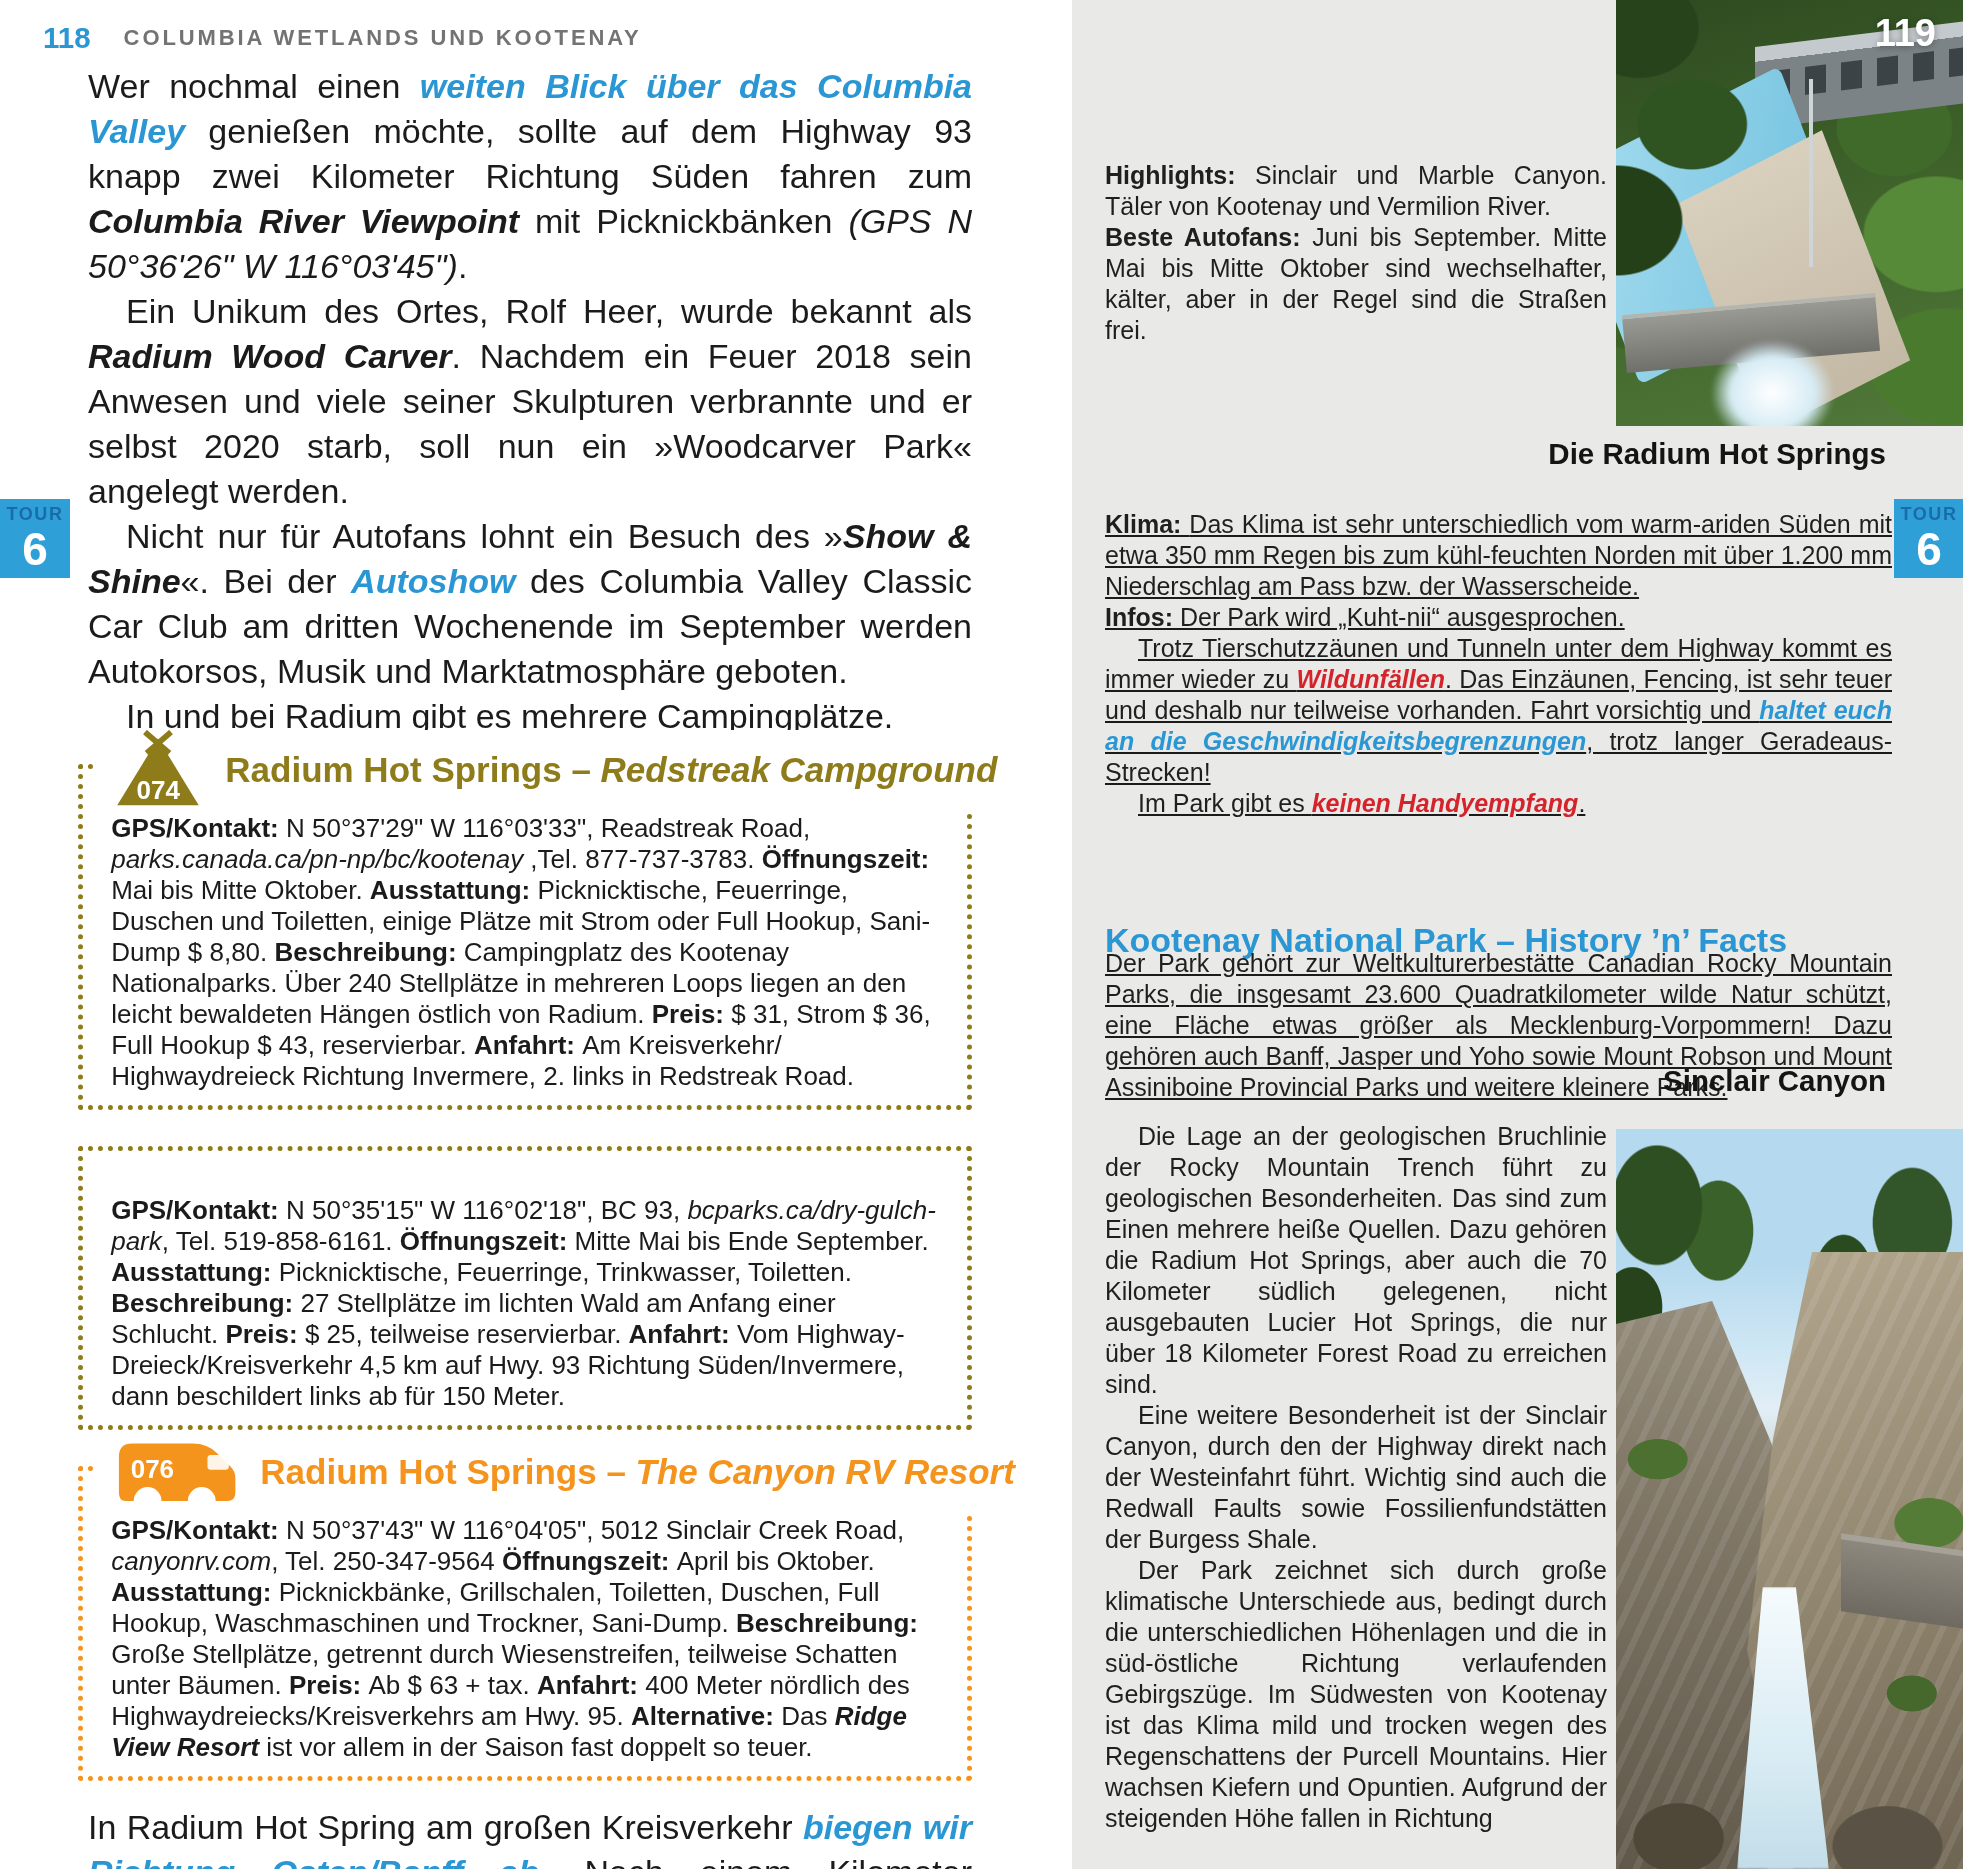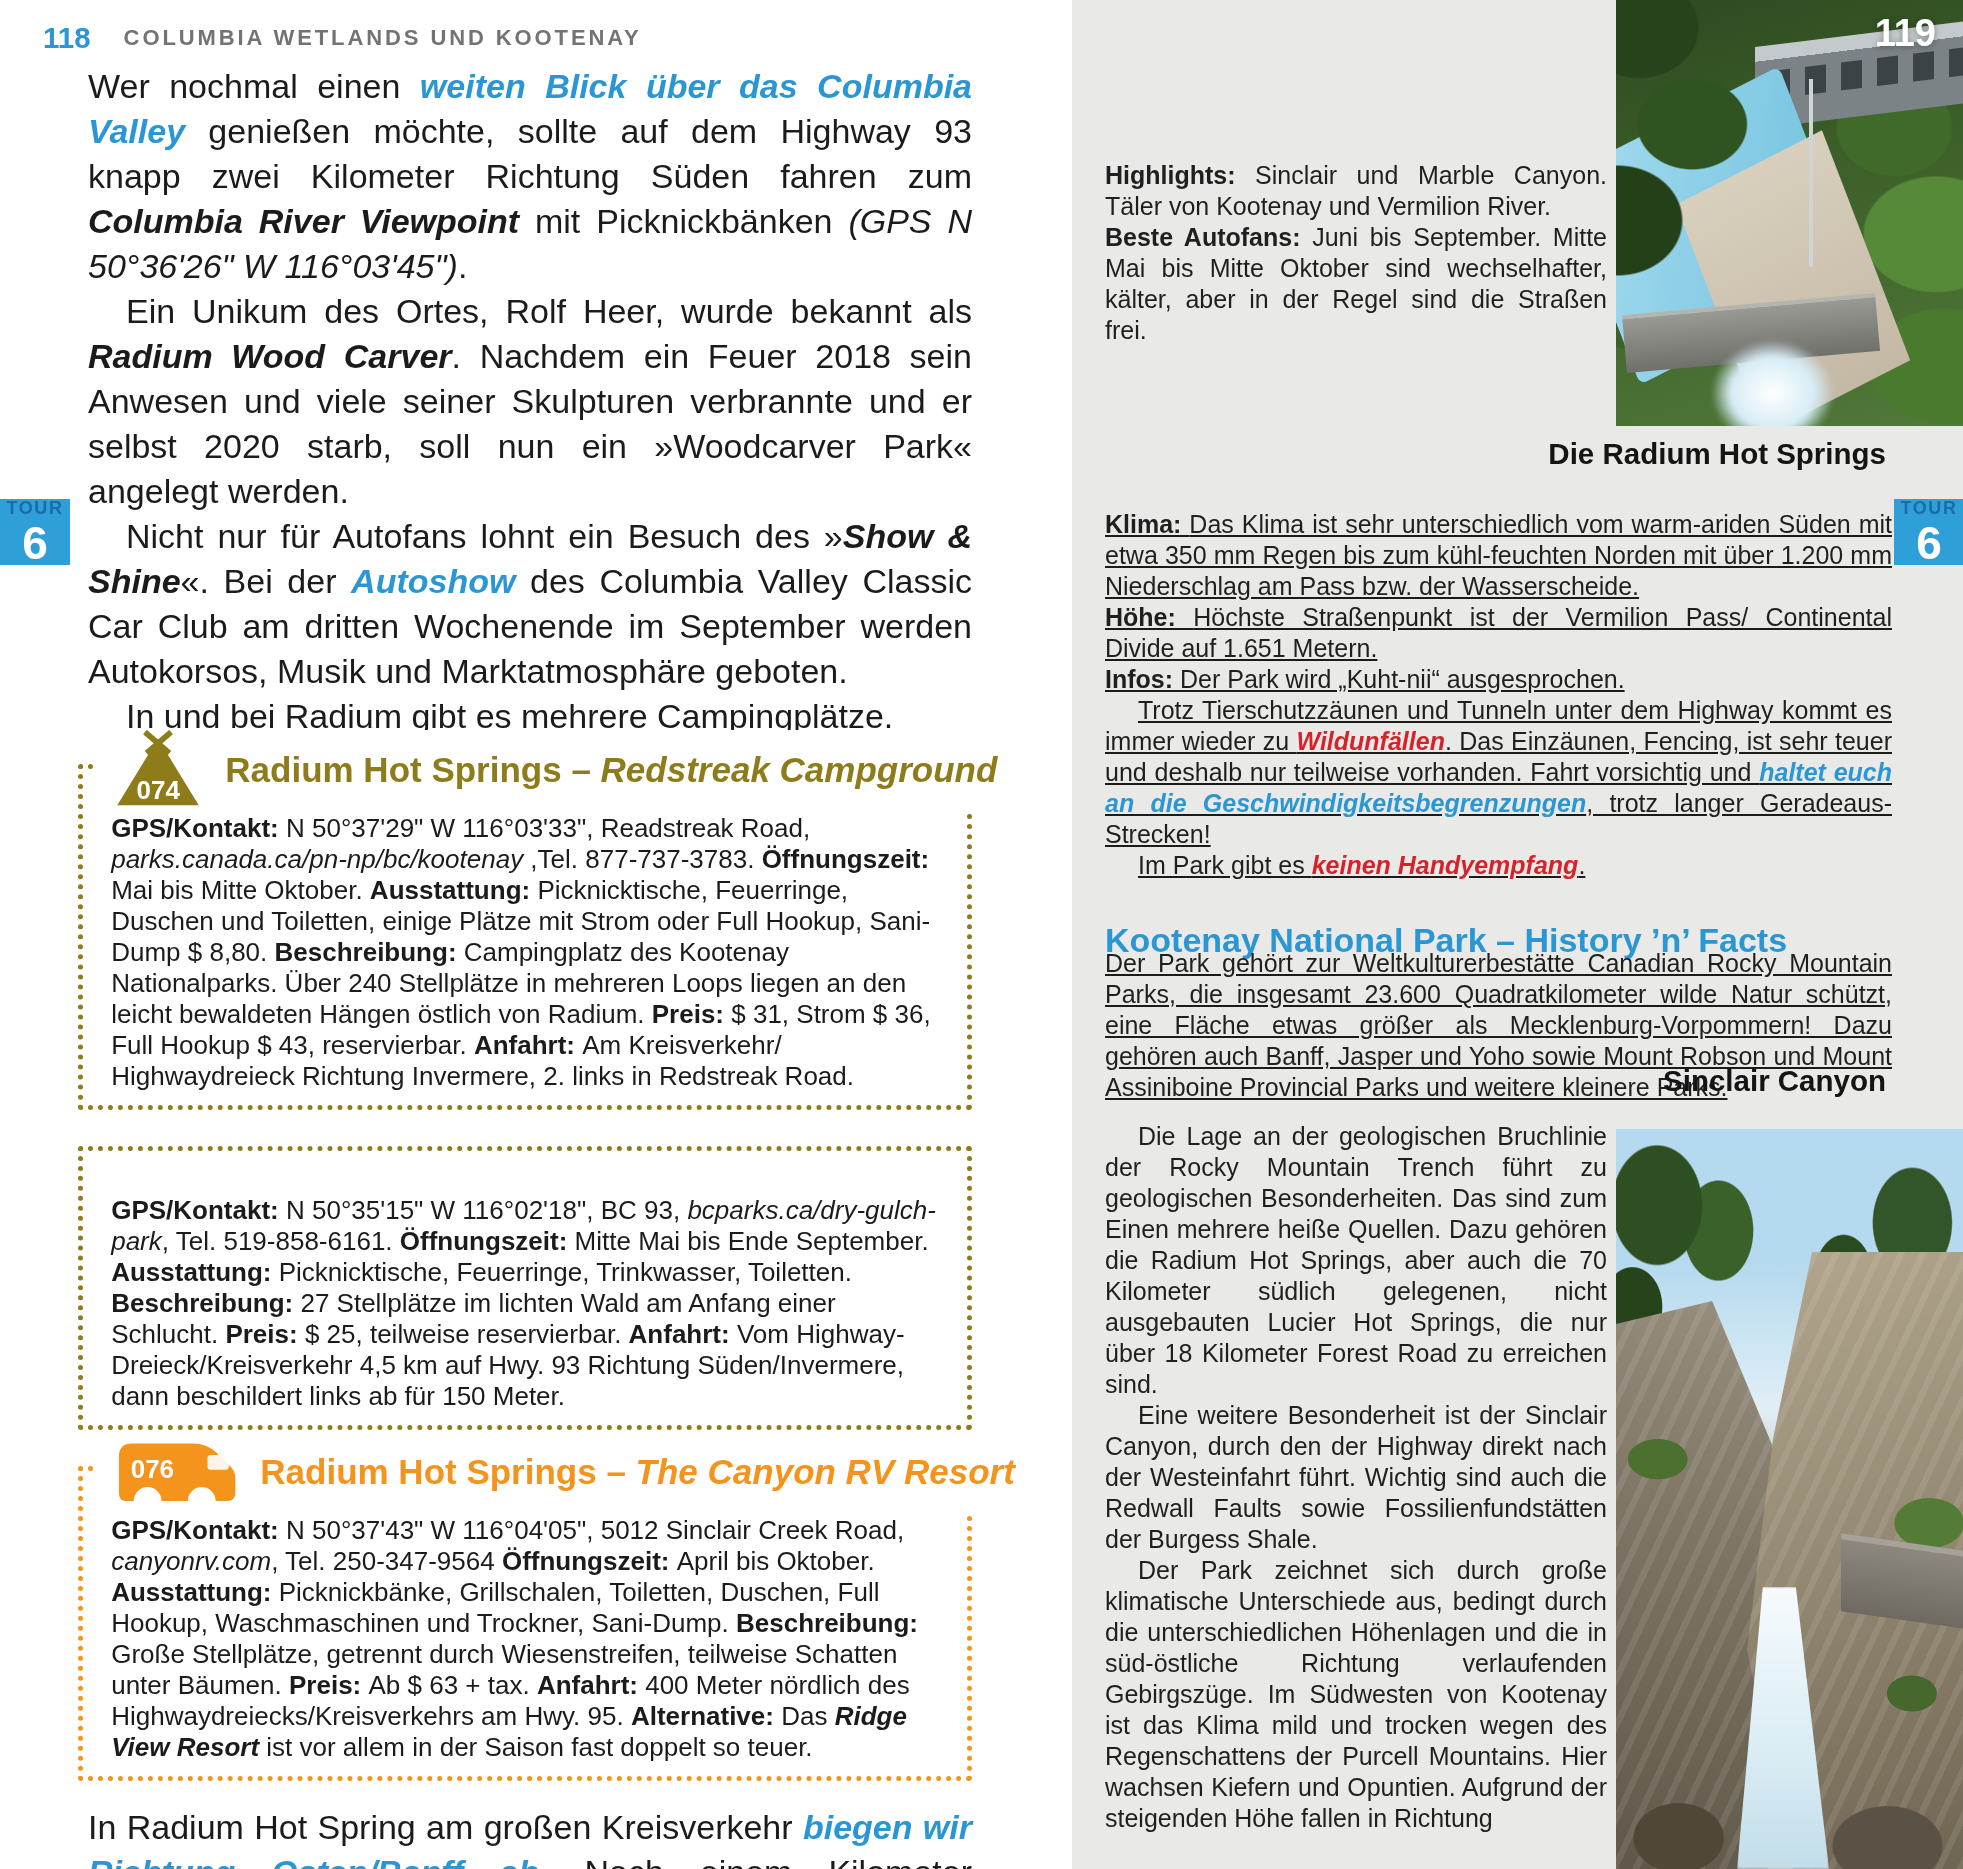--- a/index.html
+++ b/index.html
@@ -111,22 +111,22 @@
     radial-gradient(41px 29.5px at 85% 75%, #46682c 0 60%, transparent 62%);}
   .ph2-road{right:0;top:413px;width:123px;height:72px;border-top:6.5px solid #a6a199;
     background:linear-gradient(#8d887e,#6f6a61);transform:skewY(8deg);}
   .ph2-fall{left:121px;top:458px;width:92px;height:282px;filter:blur(0.8px);
     background:linear-gradient(#f6fbfd,#d9ecf4 60%,#c2dde9);
     clip-path:polygon(28% 0,64% 0,100% 100%,0 100%);}
   .ph2-boulders{left:0;bottom:0;width:100%;height:155px;background:
     radial-gradient(74px 57px at 18% 80%, #4f4738 0 60%, transparent 62%),
     radial-gradient(90px 65px at 78% 85%, #5a5244 0 60%, transparent 62%);}
   
-  .tour-tab{position:absolute;top:499px;width:70px;height:66px;background:var(--tab);
-    display:flex;flex-direction:column;align-items:center;z-index:20;}
+  .tour-tab{position:absolute;top:499px;width:70px;height:79px;background:var(--tab);
+    display:flex;flex-direction:column;align-items:center;justify-content:center;z-index:20;}
   .tour-tab.lefttab{left:0;}
   .tour-tab.righttab{right:0;}
   .tt-label{font-size:18px;font-weight:700;letter-spacing:1.6px;color:var(--tablabel);line-height:1;}
   .tt-num{font-size:46px;font-weight:700;color:#fff;line-height:1;margin-top:2.5px;}
 </style>
 </head>
 <body>
 
 <div id="canvas">
 
@@ -200,21 +200,20 @@
     </div>
     <p class="caption cap1">Die Radium Hot Springs</p>
 
     <div class="rp-col infocol">
       <p class="rp"><span class="seg-b">Highlights: </span><span>Sinclair und Marble Canyon. Täler von Kootenay und Vermilion River.</span></p>
       <p class="rp"><span class="seg-b">Beste Autofans: </span><span>Juni bis September. Mitte Mai bis Mitte Oktober sind wechselhafter, kälter, aber in der Regel sind die Straßen frei.</span></p>
     </div>
 
     <div class="rp-wide wide1">
       <p class="rp"><span class="seg-b">Klima: </span><span>Das Klima ist sehr unterschiedlich vom warm-ariden Süden mit etwa 350 mm Regen bis zum kühl-feuchten Norden mit über 1.200 mm Niederschlag am Pass bzw. der Wasserscheide.</span></p>
-      <p class="rp"><span class="seg-b">Höhe: </span><span>Höchste Straßenpunkt ist der Vermilion Pass/ Continental Divide auf 1.651 Metern.</span></p>
       <p class="rp"><span class="seg-b">Infos: </span><span>Der Park wird „Kuht-nii“ ausgesprochen.</span></p>
       <p class="rp ind"><span>Trotz Tierschutzzäunen und Tunneln unter dem Highway kommt es immer wieder zu </span><span class="seg-red">Wildunfällen</span><span>. Das Einzäunen, Fencing, ist sehr teuer und deshalb nur teilweise vorhanden. Fahrt vorsichtig und </span><span class="seg-blue">haltet euch an die Geschwindigkeitsbegrenzungen</span><span>, trotz langer Geradeaus-Strecken!</span></p>
       <p class="rp ind"><span>Im Park gibt es </span><span class="seg-red">keinen Handyempfang</span><span>.</span></p>
     </div>
 
     <h2 class="rp-head h2pos">Kootenay National Park – History ’n’ Facts</h2>
     <div class="rp-wide wide2">
       <p class="rp"><span>Der Park gehört zur Weltkulturerbestätte Canadian Rocky Mountain Parks, die insgesamt 23.600 Quadratkilometer wilde Natur schützt, eine Fläche etwas größer als Mecklenburg-Vorpommern! Dazu gehören auch Banff, Jasper und Yoho sowie Mount Robson und Mount Assiniboine Provincial Parks und weitere kleinere Parks.</span></p>
     </div>
     <div class="rp-col histcol">

